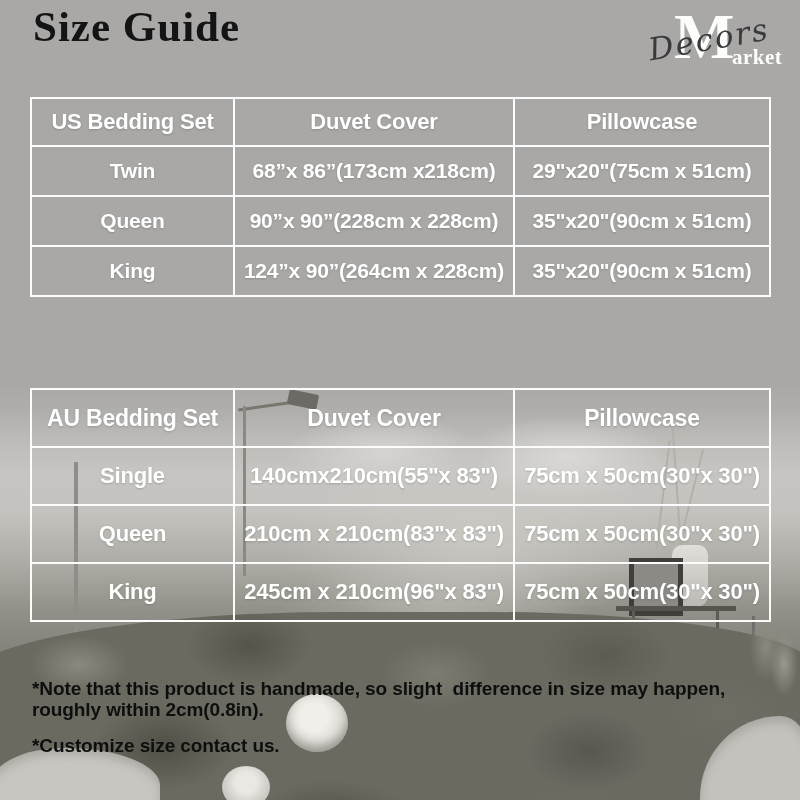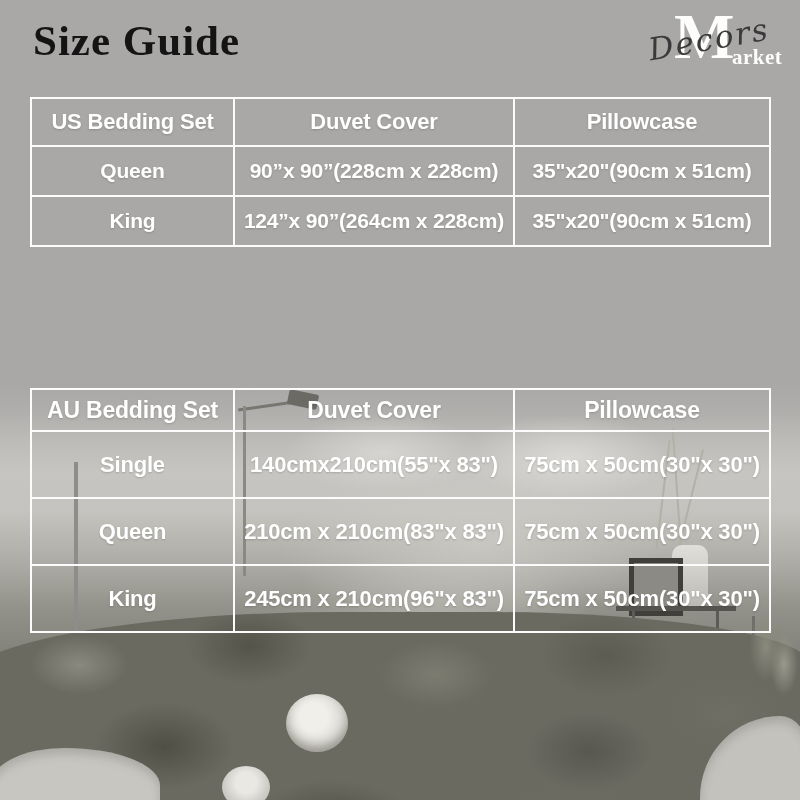--- a/index.html
+++ b/index.html
@@ -74,21 +74,21 @@
     box-shadow:inset 0 6px 8px rgba(90,90,85,.25);}
   .floor-right{left:700px;top:716px;width:110px;height:90px;background:#c3c2bd;border-radius:80% 30% 0 0/100% 50% 0 0;
     box-shadow:inset 0 6px 8px rgba(90,90,85,.25);}
   .plant-br{left:742px;top:598px;width:60px;height:120px;
     background:
       radial-gradient(ellipse 24px 50px at 40% 40%, #8b8a7d, rgba(0,0,0,0) 70%),
       radial-gradient(ellipse 20px 45px at 70% 55%, #9a998c, rgba(0,0,0,0) 70%);}
   
   .fg{position:absolute;z-index:10;}
   .page-title{
-    left:33px;top:16px;margin:0;
+    left:33px;top:2px;margin:0;
     font-family:"Liberation Serif","DejaVu Serif",serif;
     font-size:43px;font-weight:700;letter-spacing:1px;color:#141414;text-align:center;
   }
   .logo{left:640px;top:5px;width:158px;height:85px;}
   .logo span{position:absolute;}
   .logo-m{left:34px;top:0;font-family:"Liberation Serif",serif;font-weight:700;
     font-size:64px;line-height:1;color:#fdfdfc;}
   .logo-script{left:8px;top:16px;font-family:"DejaVu Serif",serif;font-style:italic;
     font-size:31px;color:#3a3a3c;transform:rotate(-10deg);letter-spacing:2px;}
   .logo-rest{left:92px;top:40px;font-family:"Liberation Serif",serif;font-weight:700;
@@ -103,21 +103,21 @@
   .size-table th,.size-table td{
     border:2px solid #fcfcfc;text-align:center;vertical-align:middle;
     color:#ffffff;font-weight:700;letter-spacing:-0.2px;
     text-shadow:0 1px 2px rgba(60,60,55,.25);
     padding:0;white-space:nowrap;overflow:hidden;
   }
   .t1{top:97px;}
   .t1 thead tr{height:48px;} .t1 tbody tr{height:50px;}
   .t1 th{font-size:22px;} .t1 td{font-size:21px;}
   .t2{top:388px;}
-  .t2 thead tr{height:42px;} .t2 tbody tr{height:67px;margin-top:15px;}
+  .t2 thead tr{height:58px;} .t2 tbody tr{height:58px;margin-top:15px;}
   .t2 th{font-size:23px;} .t2 td{font-size:22px;}
   .notes{left:32px;top:678px;width:748px;}
   .note{margin:0;white-space:pre-wrap;
     font-size:19px;font-weight:700;line-height:21px;color:#0e0e0e;letter-spacing:-0.1px;}
   .note.n2{margin-top:15px;}
 </style>
 </head>
 <body>
 
 <div class="canvas">
@@ -160,20 +160,25 @@
       </colgroup>
     <thead>
       <tr>
         <th>US Bedding Set</th>
         <th>Duvet Cover</th>
         <th>Pillowcase</th>
       </tr>
     </thead>
     <tbody>
       <tr>
+        <td>Twin</td>
+        <td>68”x 86”(173cm x218cm)</td>
+        <td>29"x20"(75cm x 51cm)</td>
+      </tr>
+      <tr>
         <td>Queen</td>
         <td>90”x 90”(228cm x 228cm)</td>
         <td>35"x20"(90cm x 51cm)</td>
       </tr>
       <tr>
         <td>King</td>
         <td>124”x 90”(264cm x 228cm)</td>
         <td>35"x20"(90cm x 51cm)</td>
       </tr>
     </tbody>
@@ -204,14 +209,19 @@
         <td>75cm x 50cm(30"x 30")</td>
       </tr>
       <tr>
         <td>King</td>
         <td>245cm x 210cm(96"x 83")</td>
         <td>75cm x 50cm(30"x 30")</td>
       </tr>
     </tbody>
   </table>
 
+  <div class="fg notes">
+    <p class="note n1">*Note that this product is handmade, so slight  difference in size may happen,
+roughly within 2cm(0.8in).</p>
+    <p class="note n2">*Customize size contact us.</p>
+  </div>
 
 </div>
 
 </body></html>

